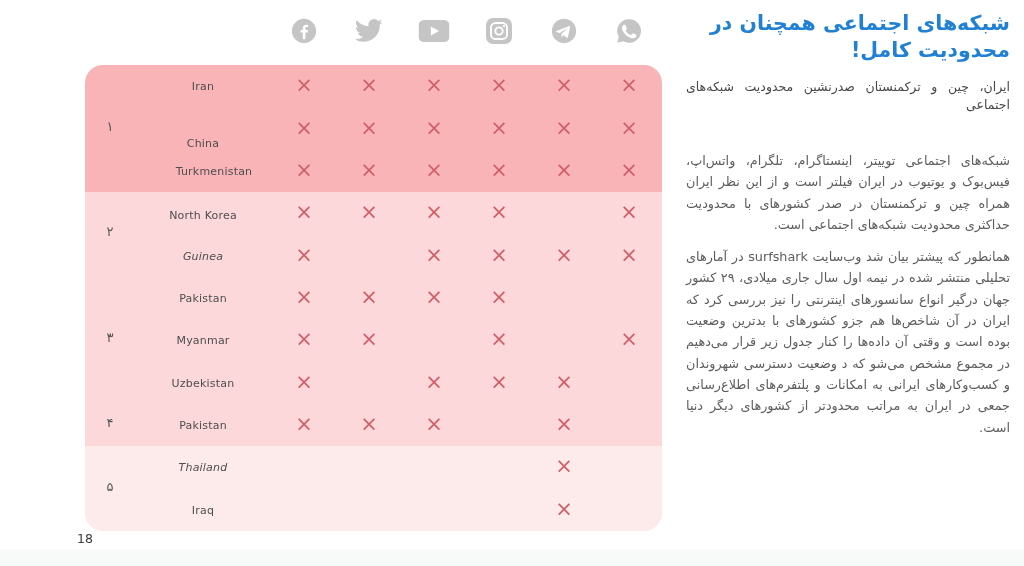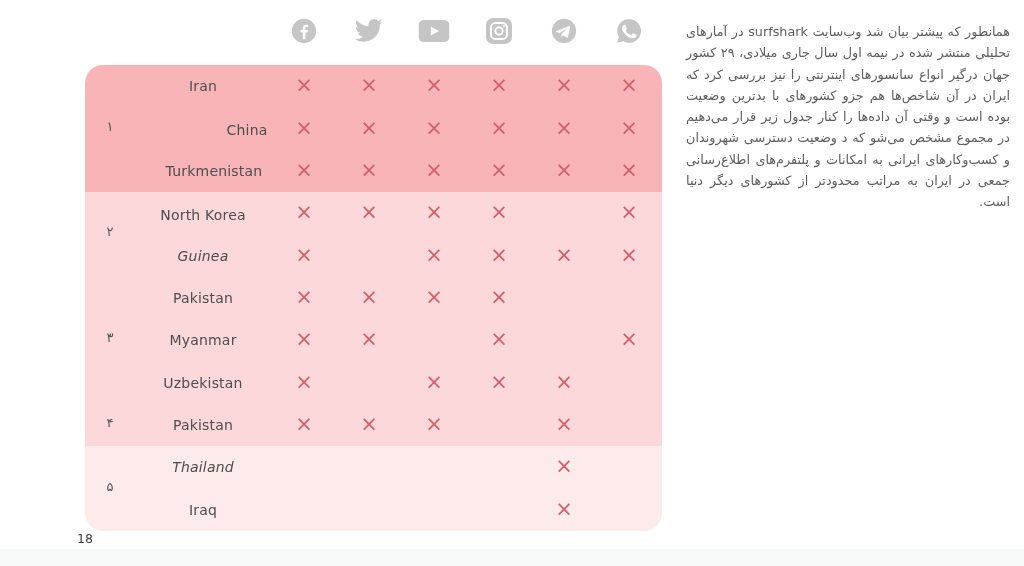--- a/index.html
+++ b/index.html
@@ -13,21 +13,21 @@
   .icon.yt{width:31px;height:22px;top:20px}
   .icon.tw{width:29px;height:24px;top:19px}
   
   .card{
     position:absolute;left:85px;top:65px;width:577px;height:466px;
     border-radius:18px;overflow:hidden;
   }
   .band{position:absolute;left:0;width:100%}
   .row-label{
     position:absolute;transform:translate(-50%,-50%);
-    font-size:14px;color:#4e4e4e;white-space:nowrap;letter-spacing:.2px;
+    font-size:11px;color:#4e4e4e;white-space:nowrap;letter-spacing:.2px;
   }
   .mark{
     position:absolute;transform:translate(-50%,-54%);
     font-size:21px;line-height:21px;font-weight:400;
   }
   .rank{
     position:absolute;transform:translate(-50%,-50%);
     font-size:13px;color:#555555;
   }
   
@@ -93,21 +93,21 @@
     <div class="band" style="top: 0px; height: 127.591px; background: rgb(249, 180, 184);"></div>
     <div class="band" style="top: 127.091px; height: 254.682px; background: rgb(252, 216, 218);"></div>
     <div class="band" style="top: 381.273px; height: 85.2273px; background: rgb(253, 234, 234);"></div>
     <div class="row-label" style="left: 118px; top: 21.1818px;">Iran</div>
     <div class="mark" title="Iran – Facebook" style="color: rgb(208, 95, 105); left: 219px; top: 21.1818px;">×</div>
     <div class="mark" title="Iran – Twitter" style="color: rgb(208, 95, 105); left: 284px; top: 21.1818px;">×</div>
     <div class="mark" title="Iran – YouTube" style="color: rgb(208, 95, 105); left: 349px; top: 21.1818px;">×</div>
     <div class="mark" title="Iran – Instagram" style="color: rgb(208, 95, 105); left: 414px; top: 21.1818px;">×</div>
     <div class="mark" title="Iran – Telegram" style="color: rgb(208, 95, 105); left: 479px; top: 21.1818px;">×</div>
     <div class="mark" title="Iran – WhatsApp" style="color: rgb(208, 95, 105); left: 544px; top: 21.1818px;">×</div>
-    <div class="row-label" style="left: 118px; top: 65px; margin-left: 44px;">China</div>
+    <div class="row-label" style="left: 118px; top: 78px;">China</div>
     <div class="mark" title="China – Facebook" style="color: rgb(208, 95, 105); left: 219px; top: 63.5455px;">×</div>
     <div class="mark" title="China – Twitter" style="color: rgb(208, 95, 105); left: 284px; top: 63.5455px;">×</div>
     <div class="mark" title="China – YouTube" style="color: rgb(208, 95, 105); left: 349px; top: 63.5455px;">×</div>
     <div class="mark" title="China – Instagram" style="color: rgb(208, 95, 105); left: 414px; top: 63.5455px;">×</div>
     <div class="mark" title="China – Telegram" style="color: rgb(208, 95, 105); left: 479px; top: 63.5455px;">×</div>
     <div class="mark" title="China – WhatsApp" style="color: rgb(208, 95, 105); left: 544px; top: 63.5455px;">×</div>
     <div class="row-label" style="left: 118px; top: 105.909px; margin-left: 11px;">Turkmenistan</div>
     <div class="mark" title="Turkmenistan – Facebook" style="color: rgb(208, 95, 105); left: 219px; top: 105.909px;">×</div>
     <div class="mark" title="Turkmenistan – Twitter" style="color: rgb(208, 95, 105); left: 284px; top: 105.909px;">×</div>
     <div class="mark" title="Turkmenistan – YouTube" style="color: rgb(208, 95, 105); left: 349px; top: 105.909px;">×</div>
@@ -151,17 +151,20 @@
     <div class="mark" title="Ethiopia – Telegram" style="color: rgb(208, 95, 105); left: 479px; top: 360.091px;">×</div>
     <div class="rank" style="left: 25px; top: 357.091px;">۴</div>
     <div class="row-label" style="left: 118px; top: 402.455px; font-style: italic;">Thailand</div>
     <div class="mark" title="Thailand – Telegram" style="color: rgb(208, 95, 105); left: 479px; top: 402.455px;">×</div>
     <div class="row-label" style="left: 118px; top: 444.818px;">Iraq</div>
     <div class="mark" title="Iraq – Telegram" style="color: rgb(208, 95, 105); left: 479px; top: 444.818px;">×</div>
     <div class="rank" style="left: 25px; top: 420.636px;">۵</div>
   </div>
 
 <div class="article">
+  <h1 style="color: rgb(31, 128, 212);">شبکه‌های اجتماعی همچنان در محدودیت کامل!</h1>
+  <p class="subtitle">ایران، چین و ترکمنستان صدرنشین محدودیت شبکه‌های اجتماعی</p>
+  <p class="para p1">شبکه‌های اجتماعی توییتر، اینستاگرام، تلگرام، واتس‌اپ، فیس‌بوک و یوتیوب در ایران فیلتر است و از این نظر ایران همراه چین و ترکمنستان در صدر کشورهای با محدودیت حداکثری محدودیت شبکه‌های اجتماعی است.</p>
   <p class="para p2">همانطور که پیشتر بیان شد وب‌سایت surfshark در آمارهای تحلیلی منتشر شده در نیمه اول سال جاری میلادی، ۲۹ کشور جهان درگیر انواع سانسورهای اینترنتی را نیز بررسی کرد که ایران در آن شاخص‌ها هم جزو کشورهای با بدترین وضعیت بوده است و وقتی آن داده‌ها را کنار جدول زیر قرار می‌دهیم در مجموع مشخص می‌شو که د وضعیت دسترسی شهروندان و کسب‌وکارهای ایرانی به امکانات و پلتفرم‌های اطلاع‌رسانی جمعی در ایران به مراتب محدودتر از کشورهای دیگر دنیا است.</p>
 </div>
 
 <div class="page-num">18</div>
 <div class="footer-strip"></div>
 
 </body></html>

